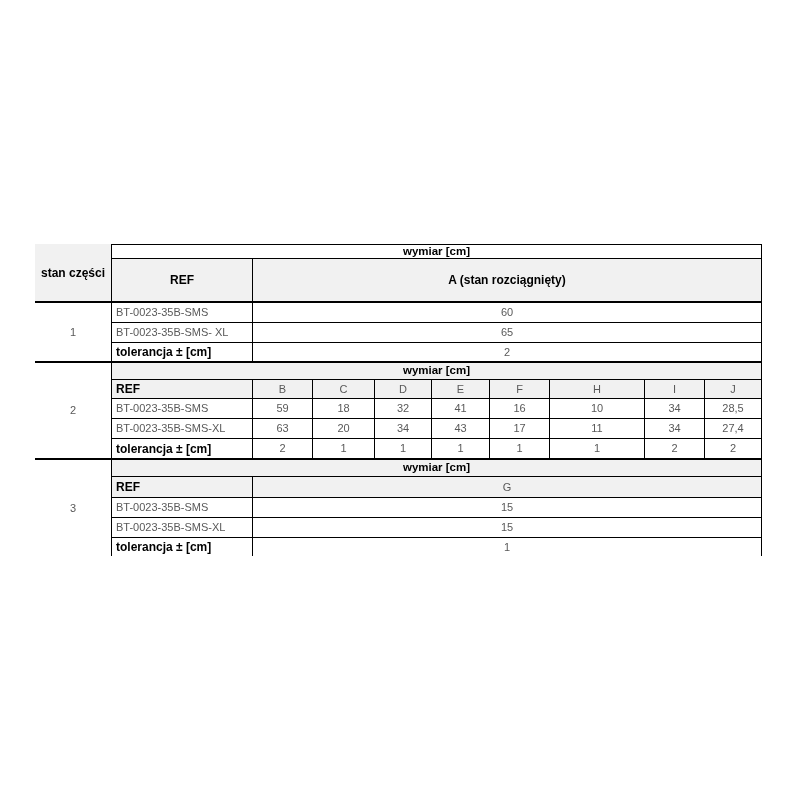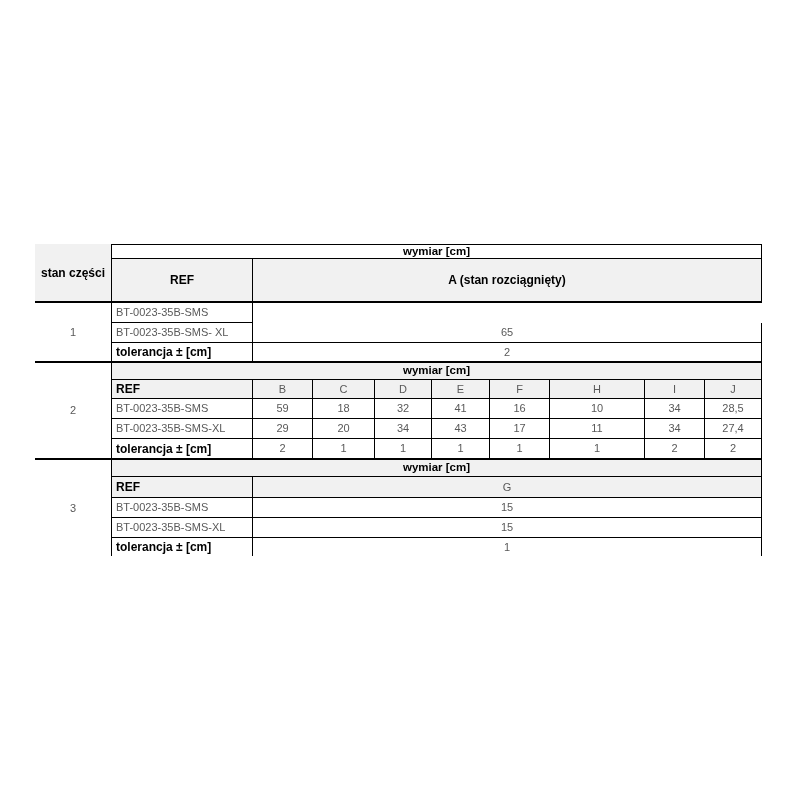--- a/index.html
+++ b/index.html
@@ -40,20 +40,21 @@
     <div class="c gray bold bb2" style="grid-area:1/1/3/2;">stan części</div>
     <div class="c bb2" style="grid-area:3/1/6/2;">1</div>
     <div class="c bb2" style="grid-area:6/1/11/2;">2</div>
     <div class="c bb0" style="grid-area:11/1/16/2;">3</div>
 
     <div class="c cap bt1" style="grid-area:1/2/2/11;">wymiar [cm]</div>
     <div class="c gray bold bb2" style="grid-area:2/2/3/3;">REF</div>
     <div class="c gray bold bb2" style="grid-area:2/3/3/11;">A (stan rozciągnięty)</div>
 
     <div class="c leftal" style="grid-area:3/2/4/3;">BT-0023-35B-SMS</div>
+    <div class="c" style="grid-area:3/3/4/11;">60</div>
 
     <div class="c leftal" style="grid-area:4/2/5/3;text-align:center;">BT-0023-35B-SMS- XL</div>
     <div class="c" style="grid-area:4/3/5/11;">65</div>
 
     <div class="c leftal bold bb2" style="grid-area:5/2/6/3;">tolerancja ± [cm]</div>
     <div class="c bb2" style="grid-area:5/3/6/11;">2</div>
 
     <div class="c cap gray" style="grid-area:6/2/7/11;">wymiar [cm]</div>
 
     <div class="c gray bold leftal" style="grid-area:7/2/8/3;">REF</div>
@@ -70,21 +71,21 @@
     <div class="c" style="grid-area:8/3/9/4;">59</div>
     <div class="c" style="grid-area:8/4/9/5;">18</div>
     <div class="c" style="grid-area:8/5/9/6;">32</div>
     <div class="c" style="grid-area:8/6/9/7;">41</div>
     <div class="c" style="grid-area:8/7/9/8;">16</div>
     <div class="c" style="grid-area:8/8/9/9;">10</div>
     <div class="c" style="grid-area:8/9/9/10;">34</div>
     <div class="c" style="grid-area:8/10/9/11;">28,5</div>
 
     <div class="c leftal" style="grid-area:9/2/10/3;">BT-0023-35B-SMS-XL</div>
-    <div class="c" style="grid-area:9/3/10/4;">29</div>
+    <div class="c" style="grid-area:9/3/10/4;">63</div>
     <div class="c" style="grid-area:9/4/10/5;text-align:right;">20</div>
     <div class="c" style="grid-area:9/5/10/6;">34</div>
     <div class="c" style="grid-area:9/6/10/7;">43</div>
     <div class="c" style="grid-area:9/7/10/8;">17</div>
     <div class="c" style="grid-area:9/8/10/9;">11</div>
     <div class="c" style="grid-area:9/9/10/10;">34</div>
     <div class="c" style="grid-area:9/10/10/11;">27,4</div>
 
     <div class="c leftal bold bb2" style="grid-area:10/2/11/3;">tolerancja ± [cm]</div>
     <div class="c bb2" style="grid-area:10/3/11/4;">2</div>

